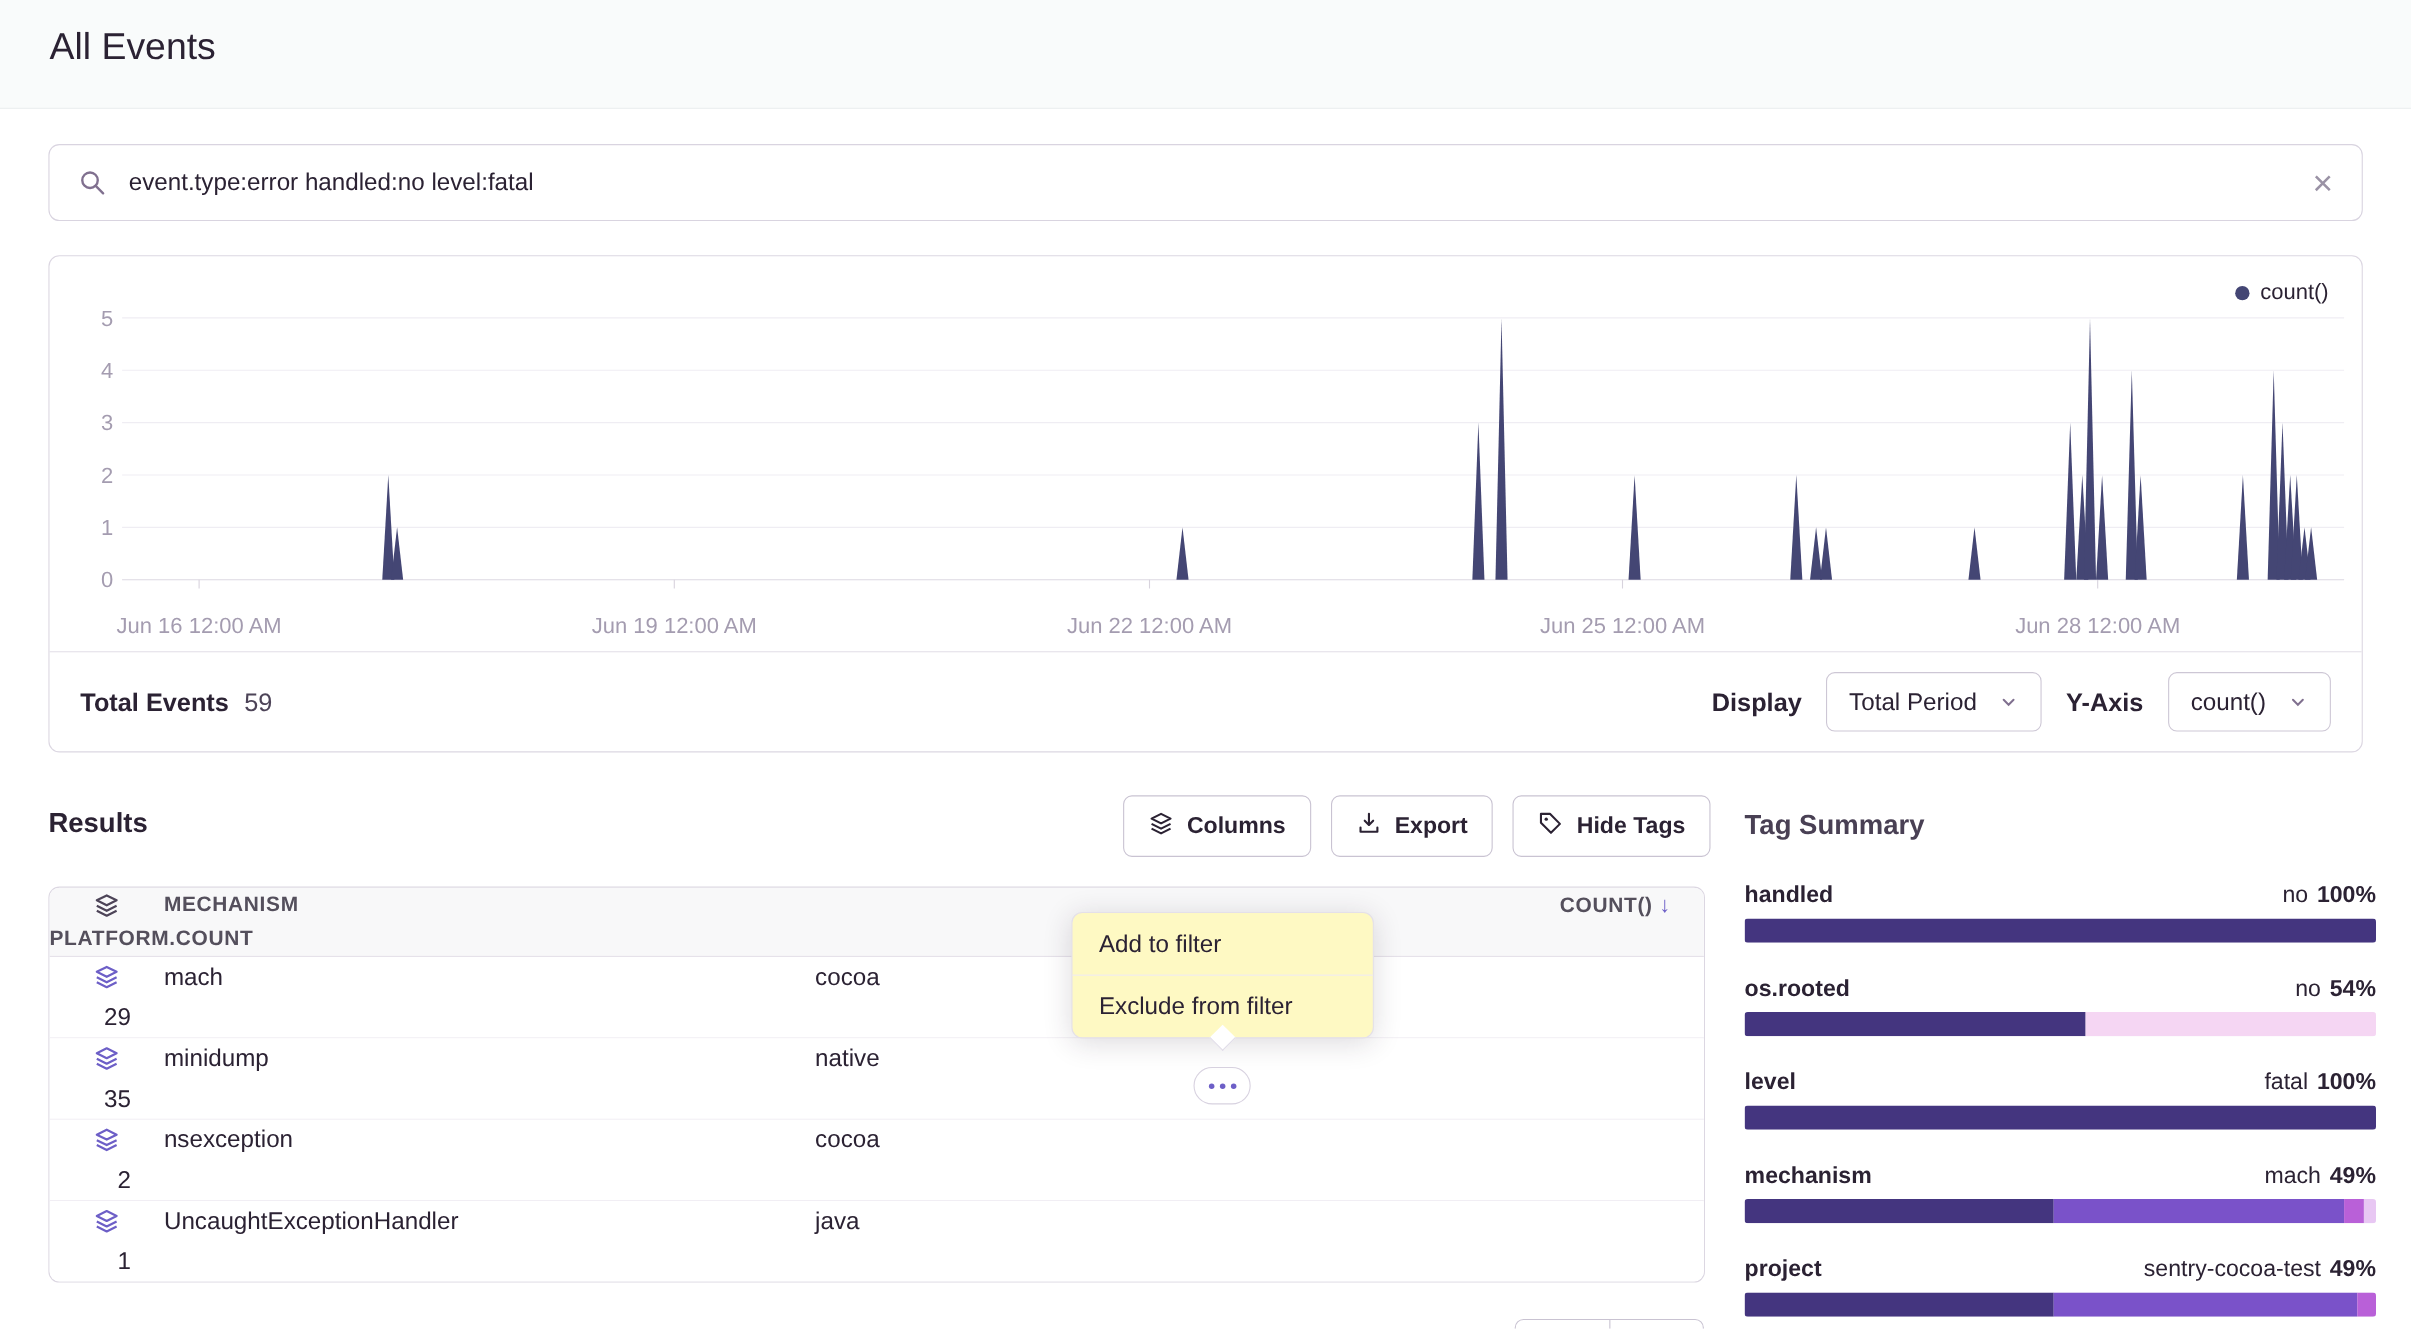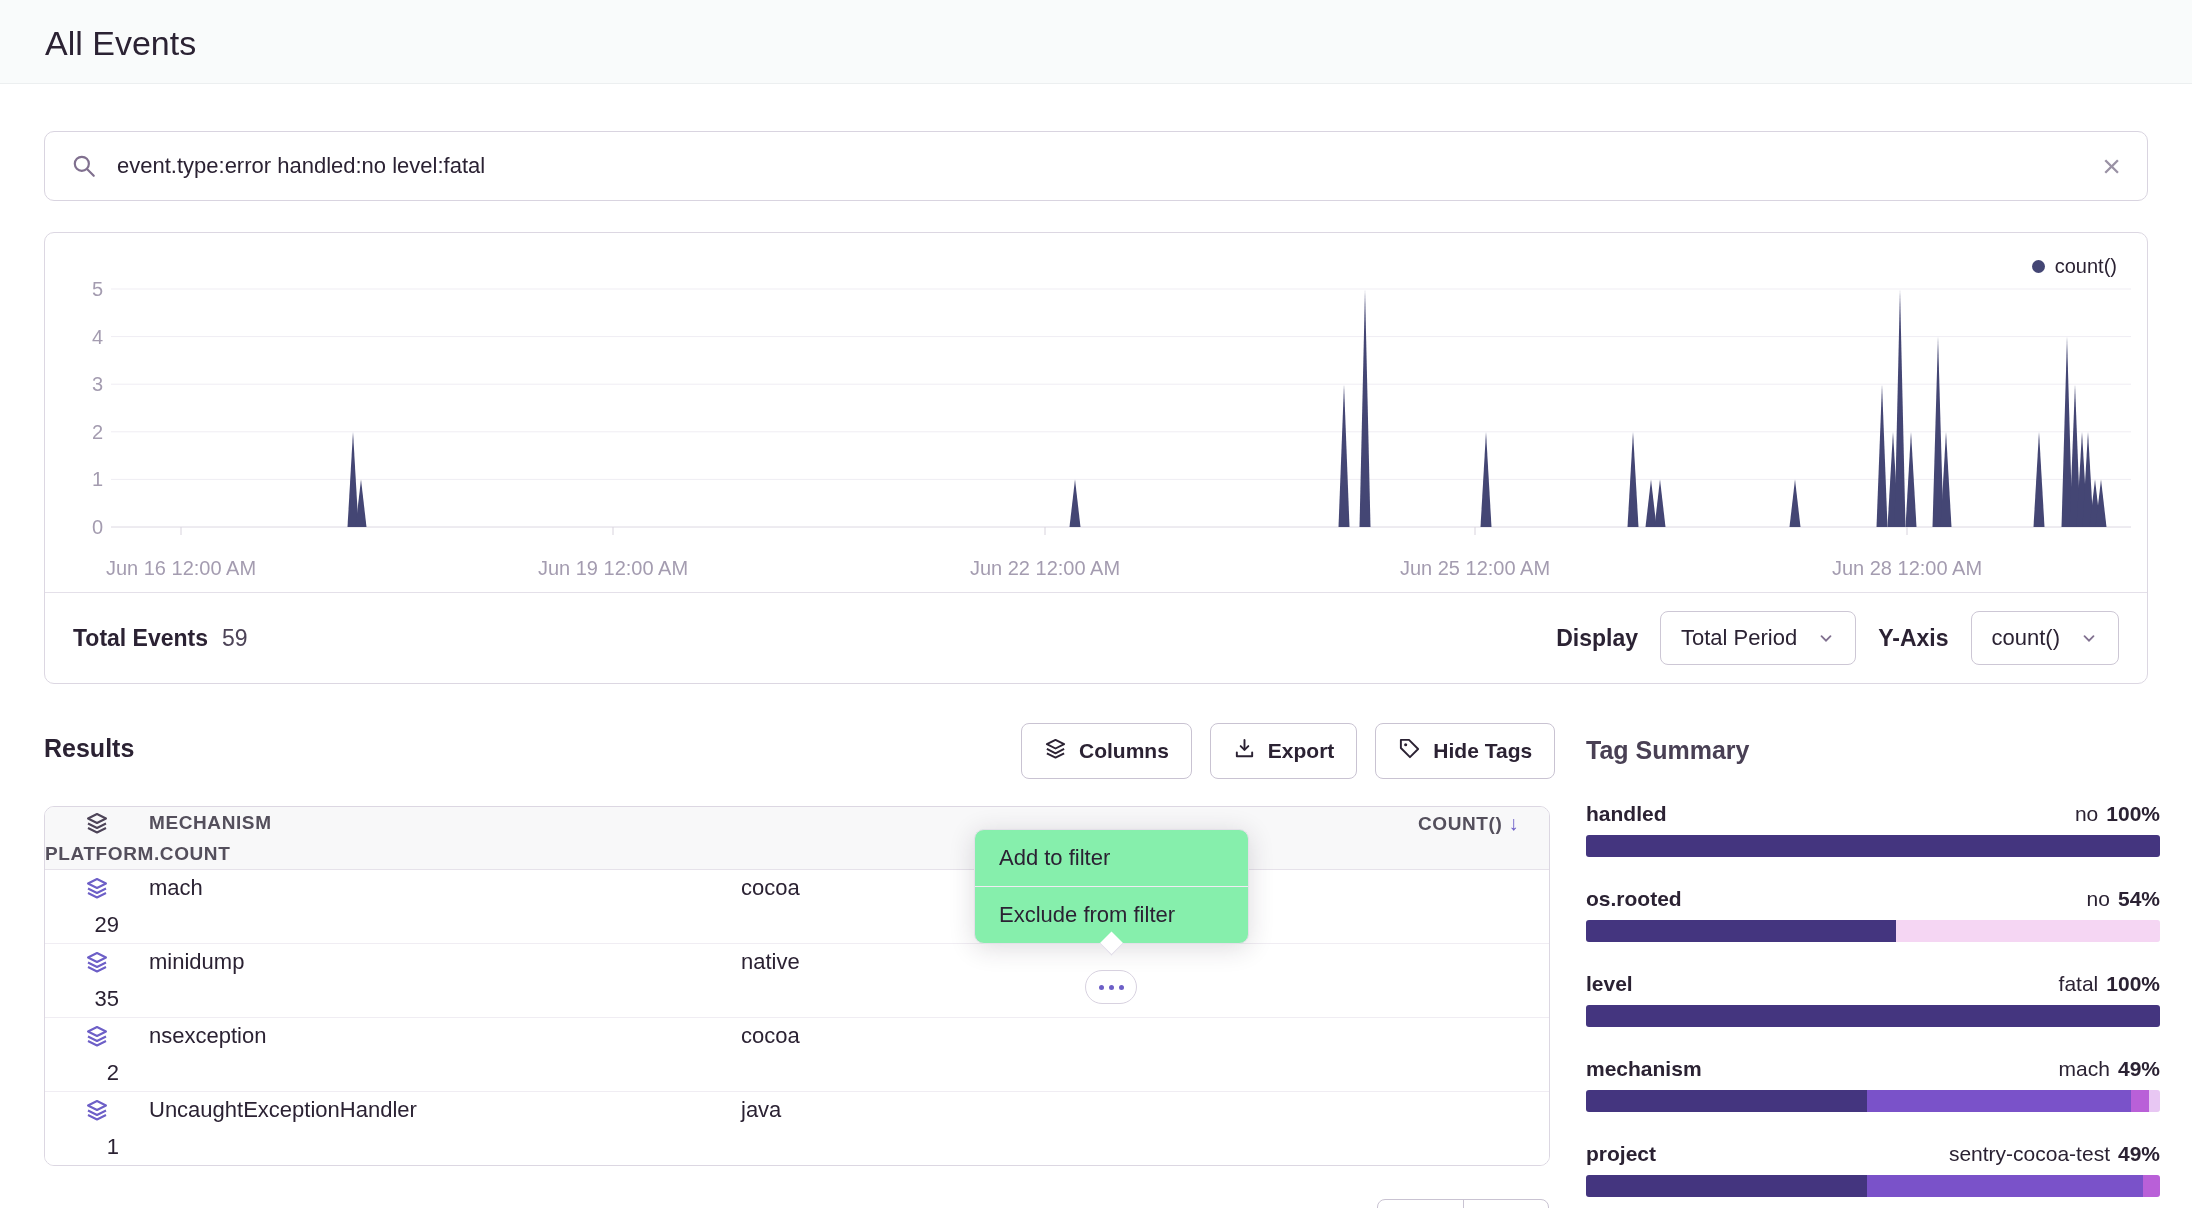--- a/index.html
+++ b/index.html
@@ -1,20 +1,20 @@
 <!DOCTYPE html>
 <html><head>
 <meta charset="utf-8">
 <style>
   html,body{margin:0;padding:0;background:#fff;}
   .page{position:relative;width:2192px;height:1208px;background:#ffffff;overflow:hidden;
         font-family:"Liberation Sans",sans-serif;color:#2b2233;}
 
   
-  .topbar{position:absolute;left:0;top:0;width:100%;height:84px;background:#f9fbfb;border-bottom:1px solid #eceff0;box-sizing:border-box;padding-left:31px;}
+  .topbar{position:absolute;left:0;top:0;width:100%;height:99px;background:#f9fbfb;border-bottom:1px solid #eceff0;box-sizing:border-box;padding-left:31px;}
   .page-title{position:absolute;left:45px;top:24px;font-size:34px;font-weight:500;color:#2b2233;}
 
   
   .searchbar{position:absolute;left:44px;top:131px;width:2104px;height:70px;border:1px solid #d9d4e0;border-radius:10px;
              background:#fff;display:flex;align-items:center;padding:0 26px;box-sizing:border-box;gap:18px;}
   .searchbar input{flex:1;border:none;outline:none;font-size:22px;color:#2b2233;font-family:inherit;background:transparent;}
   .icon-btn{border:none;background:none;cursor:pointer;display:flex;align-items:center;justify-content:center;padding:0;}
   .close-x{font-size:32px;color:#9a92a5;line-height:1;}
 
   
@@ -43,21 +43,21 @@
   .t-head{display:grid;grid-template-columns:104px 592px 1fr;align-items:center;height:62px;background:#f8f8f9;
           border-bottom:1px solid #e6e2ea;font-size:19px;font-weight:bold;letter-spacing:0.6px;color:#544f5c;}
   .t-row{display:grid;grid-template-columns:104px 592px 1fr;align-items:center;height:73px;border-bottom:1px solid #f0edf3;
          font-size:22px;color:#2b2233;background:#fff;}
   .t-row:last-child{border-bottom:none;}
   .cell-icon{justify-self:center;display:flex;}
   .cell-count{text-align:right;padding-right:30px;}
   .sort-arrow{color:#6d5fc7;font-weight:bold;margin-left:6px;font-size:20px;}
 
   
-  .popover{position:absolute;left:974px;top:829px;width:273px;background:#86efac;border:1px solid #e4e0e9;border-radius:10px;
+  .popover{position:absolute;left:974px;top:829px;width:273px;background:#fef9c3;border:1px solid #e4e0e9;border-radius:10px;
            box-shadow:0 4px 26px rgba(43,34,51,0.16);z-index:6;}
   .popover::after{content:'';position:absolute;left:50%;bottom:-9px;width:16px;height:16px;margin-left:-9px;background:#fff;
                   border-right:1px solid #e0dce8;border-bottom:1px solid #e0dce8;transform:rotate(45deg);}
   .pop-item{padding:15px 24px;font-size:22px;color:#2b2233;cursor:pointer;}
   .pop-item + .pop-item{border-top:1px solid #f0ecf3;}
 
   .more-btn{position:absolute;left:1085px;top:970px;width:52px;height:34px;border:1px solid #d8d2e0;border-radius:17px;
             background:#fff;display:flex;align-items:center;justify-content:center;gap:5px;cursor:pointer;z-index:5;}
   .more-dot{width:5px;height:5px;border-radius:50%;background:#6d5fc7;}
 

